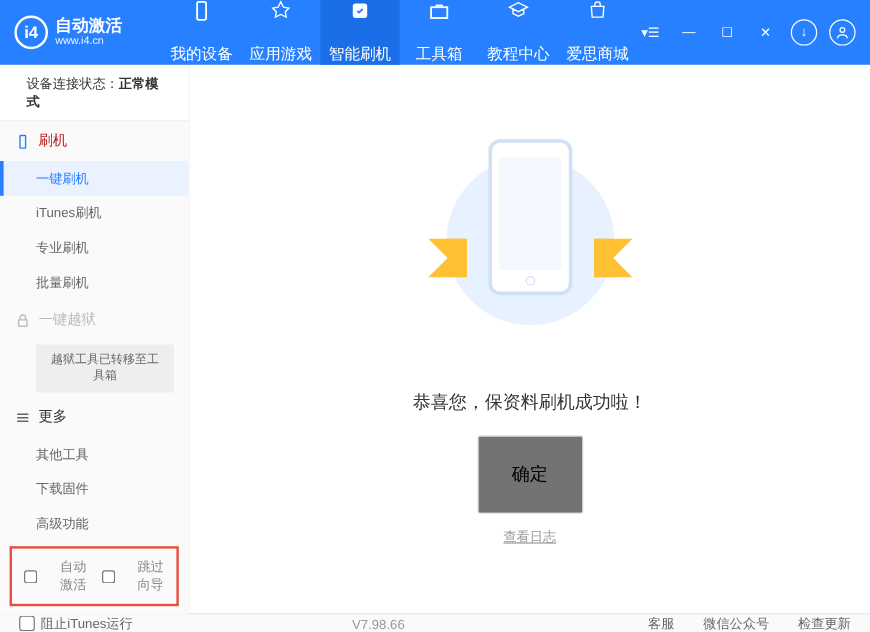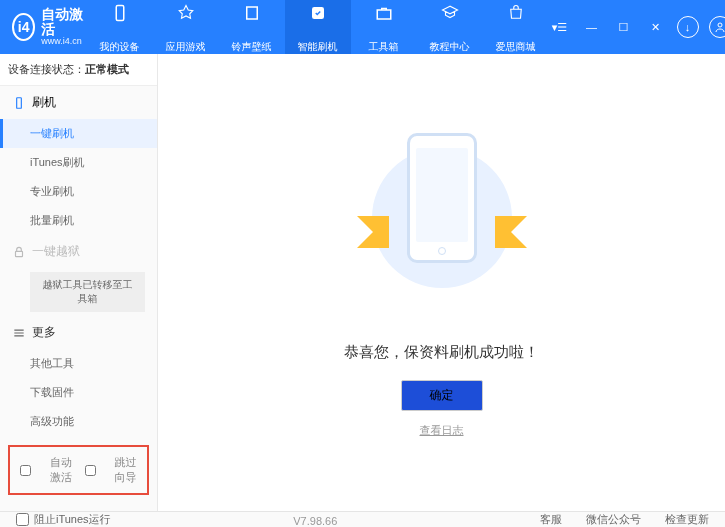--- a/index.html
+++ b/index.html
@@ -5,30 +5,30 @@
 *{margin:0;padding:0;box-sizing:border-box;font-family:"Microsoft YaHei",Arial,sans-serif}
 body{background:#f5f5f5;width:725px;height:527px;overflow:hidden}
 .app{width:725px;height:527px;display:flex;flex-direction:column;background:#fff}
 .header{background:#2680ff;height:54px;display:flex;align-items:center;padding:0 12px;color:#fff}
 .logo-area{display:flex;align-items:center;gap:6px;width:125px}
 .logo-icon{width:28px;height:28px;border:2px solid #fff;border-radius:50%;display:flex;align-items:center;justify-content:center;font-weight:bold;font-size:14px}
 .logo-text{display:flex;flex-direction:column;line-height:1.1}
 .logo-title{font-size:14px;font-weight:bold}
 .logo-sub{font-size:9px;opacity:.9}
 .nav-tabs{display:flex;height:54px}
-.nav-tab{width:66px;display:flex;flex-direction:column;align-items:center;justify-content:flex-end;gap:18px;cursor:pointer;font-size:10px}
+.nav-tab{width:66px;display:flex;flex-direction:column;align-items:center;justify-content:flex-end;gap:18px;cursor:pointer;font-size:13px}
 .nav-tab.active{background:#1a6ee8}
 .nav-icon{width:18px;height:18px;display:flex;align-items:center;justify-content:center}
 .nav-icon svg{fill:#fff}
 .window-controls{margin-left:auto;display:flex;align-items:center;gap:10px}
 .wc-icon{width:22px;height:22px;display:flex;align-items:center;justify-content:center;cursor:pointer;font-size:11px}
 .wc-circle{border:1.5px solid #fff;border-radius:50%}
 .body-area{flex:1;display:flex;overflow:hidden}
 .sidebar{width:158px;background:#fafafa;border-right:1px solid #e8e8e8;display:flex;flex-direction:column;overflow-y:auto}
-.status-bar{padding:8px 8px;font-size:11px;color:#333;border-bottom:1px solid #eee;background:#fff}
+.status-bar{padding:8px 22px;font-size:11px;color:#333;border-bottom:1px solid #eee;background:#fff}
 .status-val{color:#333;font-weight:bold}
 .side-section{padding:8px 12px;font-size:12px;color:#333;display:flex;align-items:center;gap:6px;cursor:pointer}
 .side-section svg{width:14px;height:14px}
 .side-item{padding:7px 12px 7px 30px;font-size:11px;color:#666;cursor:pointer}
 .side-item.active{color:#2680ff;background:#eaf2ff;border-left:3px solid #2680ff;padding-left:27px}
 .side-box{margin:4px 12px 4px 30px;padding:6px 8px;background:#eee;font-size:10px;color:#666;text-align:center;line-height:1.4}
 .checkbox-row{padding:8px 10px;border:2px solid #e74c3c;margin:4px 8px;display:flex;gap:12px;font-size:11px;color:#888}
 .cb{display:flex;align-items:center;gap:19px}
 .cb input{width:11px;height:11px}
 .device-info{padding:6px 10px;font-size:11px}
@@ -37,21 +37,21 @@
 .circle-bg{position:absolute;top:20px;left:20px;width:140px;height:140px;border-radius:50%;background:#e8f1ff}
 .phone{position:absolute;top:5px;left:55px;width:70px;height:130px;background:#fff;border:3px solid #d0e0f5;border-radius:10px}
 .phone-screen{position:absolute;top:12px;left:6px;right:6px;bottom:18px;background:#f3f8ff;border-radius:2px}
 .phone-btn{position:absolute;bottom:5px;left:50%;transform:translateX(-50%);width:8px;height:8px;border:1.5px solid #d0e0f5;border-radius:50%}
 .ribbon{position:absolute;top:80px;left:5px;width:170px;height:42px}
 .ribbon-main{position:absolute;left:15px;right:15px;top:0;height:42px;background:#ffc033;display:flex;align-items:center;justify-content:center;font-weight:bold;font-style:italic;font-size:22px;color:#fff;letter-spacing:2px}
 .ribbon-left,.ribbon-right{position:absolute;top:8px;width:0;height:0;border:16px solid #ffc033}
 .ribbon-left{left:0;border-left-color:transparent}
 .ribbon-right{right:0;border-right-color:transparent}
 .success-text{font-size:15px;color:#333;margin-bottom:18px}
-.ok-btn{padding:6px 28px;border:1px solid #ccc;background:#1d4ed8;font-size:12px;cursor:pointer;border-radius:2px}
+.ok-btn{padding:22px 28px;border:1px solid #ccc;background:#737373;font-size:15px;cursor:pointer;border-radius:2px}
 .log-link{margin-top:12px;font-size:11px;color:#999;cursor:pointer;text-decoration:underline}
 .footer{height:16px;border-top:1px solid #e5e5e5;display:flex;align-items:flex-end;padding:0 16px;font-size:11px;color:#666;background:#fafafa}
 .footer-left{display:flex;align-items:center;gap:5px}
 .footer-right{margin-left:auto;display:flex;gap:24px}
 .footer-ver{margin-left:auto;margin-right:20px;color:#999}
 .spacer{flex:1}
 </style>
 </head>
 <body>
 
@@ -73,28 +73,20 @@
           </span>
           <span>我的设备</span>
         </div>
       <div class="nav-tab">
           <span class="nav-icon">
             <svg viewBox="0 0 24 24" width="18">
               <path d="M12 2l3 6 6 1-4 4 1 6-6-3-6 3 1-6-4-4 6-1z" fill="none" stroke="#fff" stroke-width="1.5"></path>
             </svg>
           </span>
           <span>应用游戏</span>
-        </div>
-      <div class="nav-tab">
-          <span class="nav-icon">
-            <svg viewBox="0 0 24 24" width="18">
-              <rect x="5" y="4" width="14" height="16" fill="none" stroke="#fff" stroke-width="2"></rect>
-            </svg>
-          </span>
-          <span>铃声壁纸</span>
         </div>
       <div class="nav-tab active">
           <span class="nav-icon">
             <svg viewBox="0 0 24 24" width="18">
               <rect x="4" y="4" width="16" height="16" rx="3" fill="#fff"></rect>
               <path d="M9 12l2 2 4-4" stroke="#2680ff" stroke-width="2" fill="none"></path>
             </svg>
           </span>
           <span>智能刷机</span>
         </div>
@@ -137,21 +129,21 @@
           </svg>
         </span>
     </div>
   </div>
 
   <div class="body-area">
     <div class="sidebar">
       <div class="status-bar">
         <span>设备连接状态：</span><span class="status-val">正常模式</span>
       </div>
-      <div class="side-section" style="color:#000000">
+      <div class="side-section" style="color:#b91c1c">
         <svg viewBox="0 0 24 24" fill="#2680ff">
             <rect x="8" y="3" width="8" height="18" rx="1" fill="none" stroke="#2680ff" stroke-width="2"></rect>
           </svg>
         <span>刷机</span>
       </div>
       <div class="side-item active">一键刷机</div>
       <div class="side-item">iTunes刷机</div>
       <div class="side-item">专业刷机</div>
       <div class="side-item">批量刷机</div>
       <div class="side-section" style="color:#bbb">

